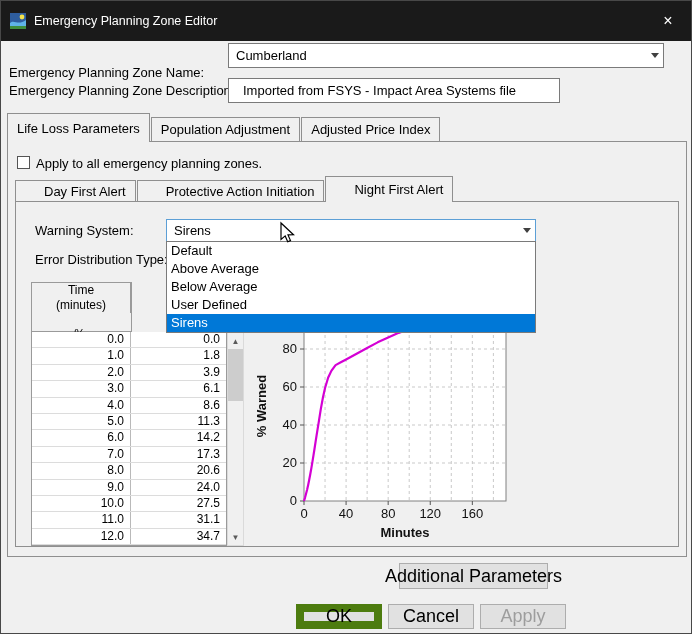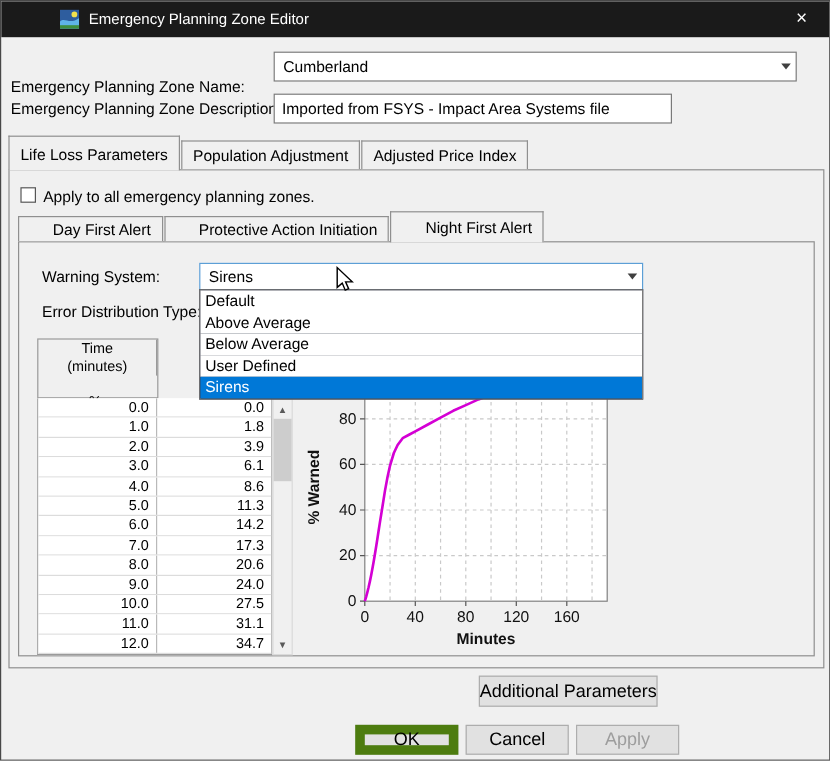--- a/index.html
+++ b/index.html
@@ -1,29 +1,29 @@
 <!DOCTYPE html>
 <html><head>
 <meta charset="utf-8">
 <style>
   *{margin:0;padding:0;box-sizing:border-box;}
   html,body{background:#d8d8d8;}
   body{font-family:"Liberation Sans",sans-serif;}
   .win{position:relative;width:692px;height:634px;background:#f0f0f0;border:1px solid #484848;overflow:hidden;font-size:13px;color:#000;}
-  .titlebar{position:absolute;left:0;top:0;right:0;height:30px;background:#1a1a1a;display:flex;align-items:center;padding-left:40px;}
+  .titlebar{position:absolute;left:0;top:0;right:0;height:40px;background:#1a1a1a;display:flex;align-items:center;}
   .appicon{margin-left:9px;flex:0 0 auto;}
   .title{color:#fff;font-size:12.5px;margin-left:8px;flex:1;white-space:nowrap;}
   .closebtn{width:46px;height:30px;display:flex;align-items:center;justify-content:center;color:#fff;font-size:16px;line-height:16px;}
   .lbl{position:absolute;white-space:nowrap;line-height:15px;}
   .combo{position:absolute;background:#fff;border:1px solid #7a7a7a;display:flex;align-items:center;}
   .combo .val{flex:1;padding:0 7px;white-space:nowrap;overflow:hidden;}
   .combo .chev{width:17px;display:flex;align-items:center;justify-content:center;align-self:stretch;}
   .combo .chev::after{content:"";width:0;height:0;border-left:4px solid transparent;border-right:4px solid transparent;border-top:5px solid #404040;}
   .combo.open{border-color:#5c9fd6;}
-  .textbox{position:absolute;background:#fff;border:1px solid #7a7a7a;font:13px "Liberation Sans",sans-serif;padding:0 6px;color:#000;}
+  .textbox{position:absolute;background:#fff;border:1px solid #7a7a7a;font:13px "Liberation Sans",sans-serif;padding:0 14px;color:#000;}
   .tabstrip{position:absolute;display:flex;align-items:flex-end;z-index:3;}
   .tab{height:24px;line-height:24px;padding:0 9px;background:#f0f0f0;border:1px solid #8f8f8f;border-bottom:none;margin-right:1px;margin-bottom:1px;white-space:nowrap;}
   .tab.selected{height:29px;line-height:29px;margin-bottom:0;position:relative;z-index:4;}
   .subtabs .tab{height:21px;line-height:21px;padding-left:28px;}
   .subtabs .tab.selected{height:26px;line-height:26px;}
   .panel{position:absolute;border:1px solid #8f8f8f;background:#f0f0f0;}
   .cb-box{position:absolute;width:13px;height:13px;background:#fff;border:1px solid #555;}
   .dd-list{position:absolute;background:#0f172a;border:1px solid #7a7a7a;z-index:50;}
   .dd-item{height:18px;line-height:18px;padding:0 4px;background:#fff;color:#000;white-space:nowrap;}
   .dd-item.hl{background:#0078d7;color:#fff;}
@@ -33,21 +33,21 @@
   .th2{width:95px;padding-top:14px;}
   .tbody{position:absolute;border:1px solid #9a9a9a;border-top:none;background:#fff;z-index:2;}
   .trow{display:flex;height:16.4px;border-bottom:1px solid #dcdcdc;background:#fff;}
   .tcell{font-size:12px;line-height:15px;text-align:right;padding-right:6px;}
   .tcell.c0{width:99px;border-right:1px solid #b9b9b9;}
   .tcell.c1{width:95px;}
   .sbar{position:absolute;width:17px;background:#f0f0f0;border:1px solid #dadada;display:flex;flex-direction:column;z-index:2;}
   .sb-btn{height:16px;display:flex;align-items:center;justify-content:center;font-size:8px;color:#5a5a5a;}
   .sb-track{flex:1;position:relative;}
   .sb-thumb{position:absolute;left:0;right:0;top:0;height:52px;background:#cdcdcd;}
-  .btn{position:absolute;background:#e1e1e1;border:1px solid #adadad;display:flex;align-items:center;justify-content:center;font-size:15px;white-space:nowrap;}
+  .btn{position:absolute;background:#e1e1e1;border:1px solid #adadad;display:flex;align-items:center;justify-content:center;font-size:18px;white-space:nowrap;}
   .btn.default{border:8px solid #4d7c0f;}
   .btn.disabled{color:#9d9d9d;}
   .chart{position:absolute;z-index:1;}
   .chart text{font-family:"Liberation Sans",sans-serif;}
   .cursor{position:absolute;z-index:100;}
 </style>
 </head>
 <body>
 
 <div class="win">

